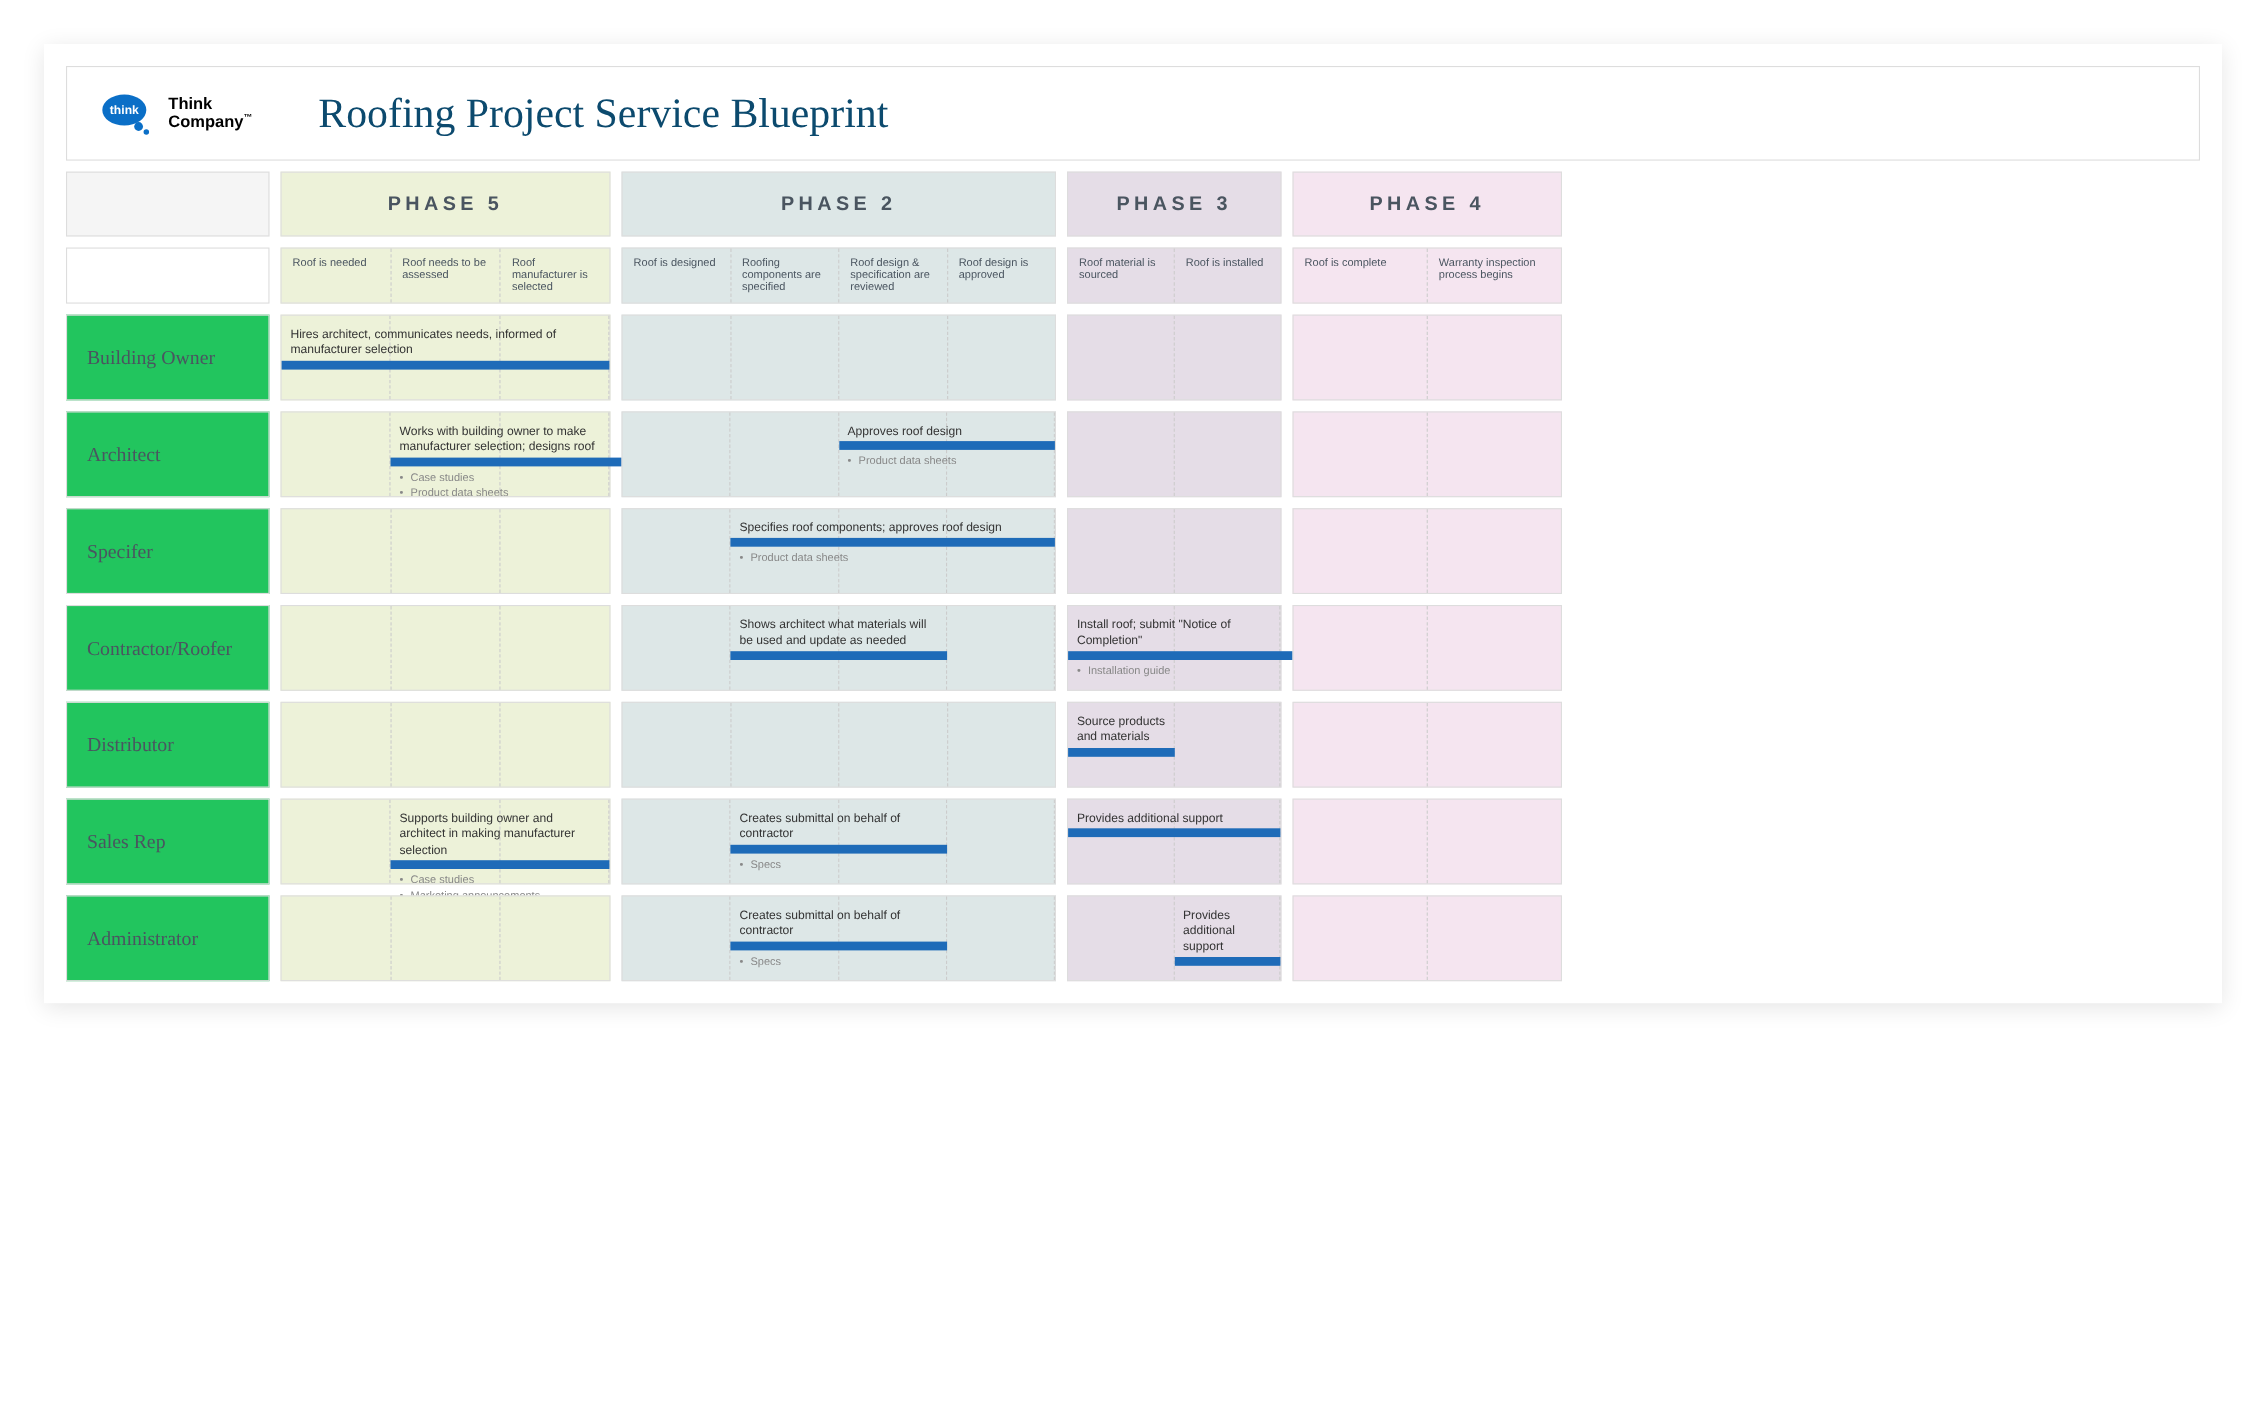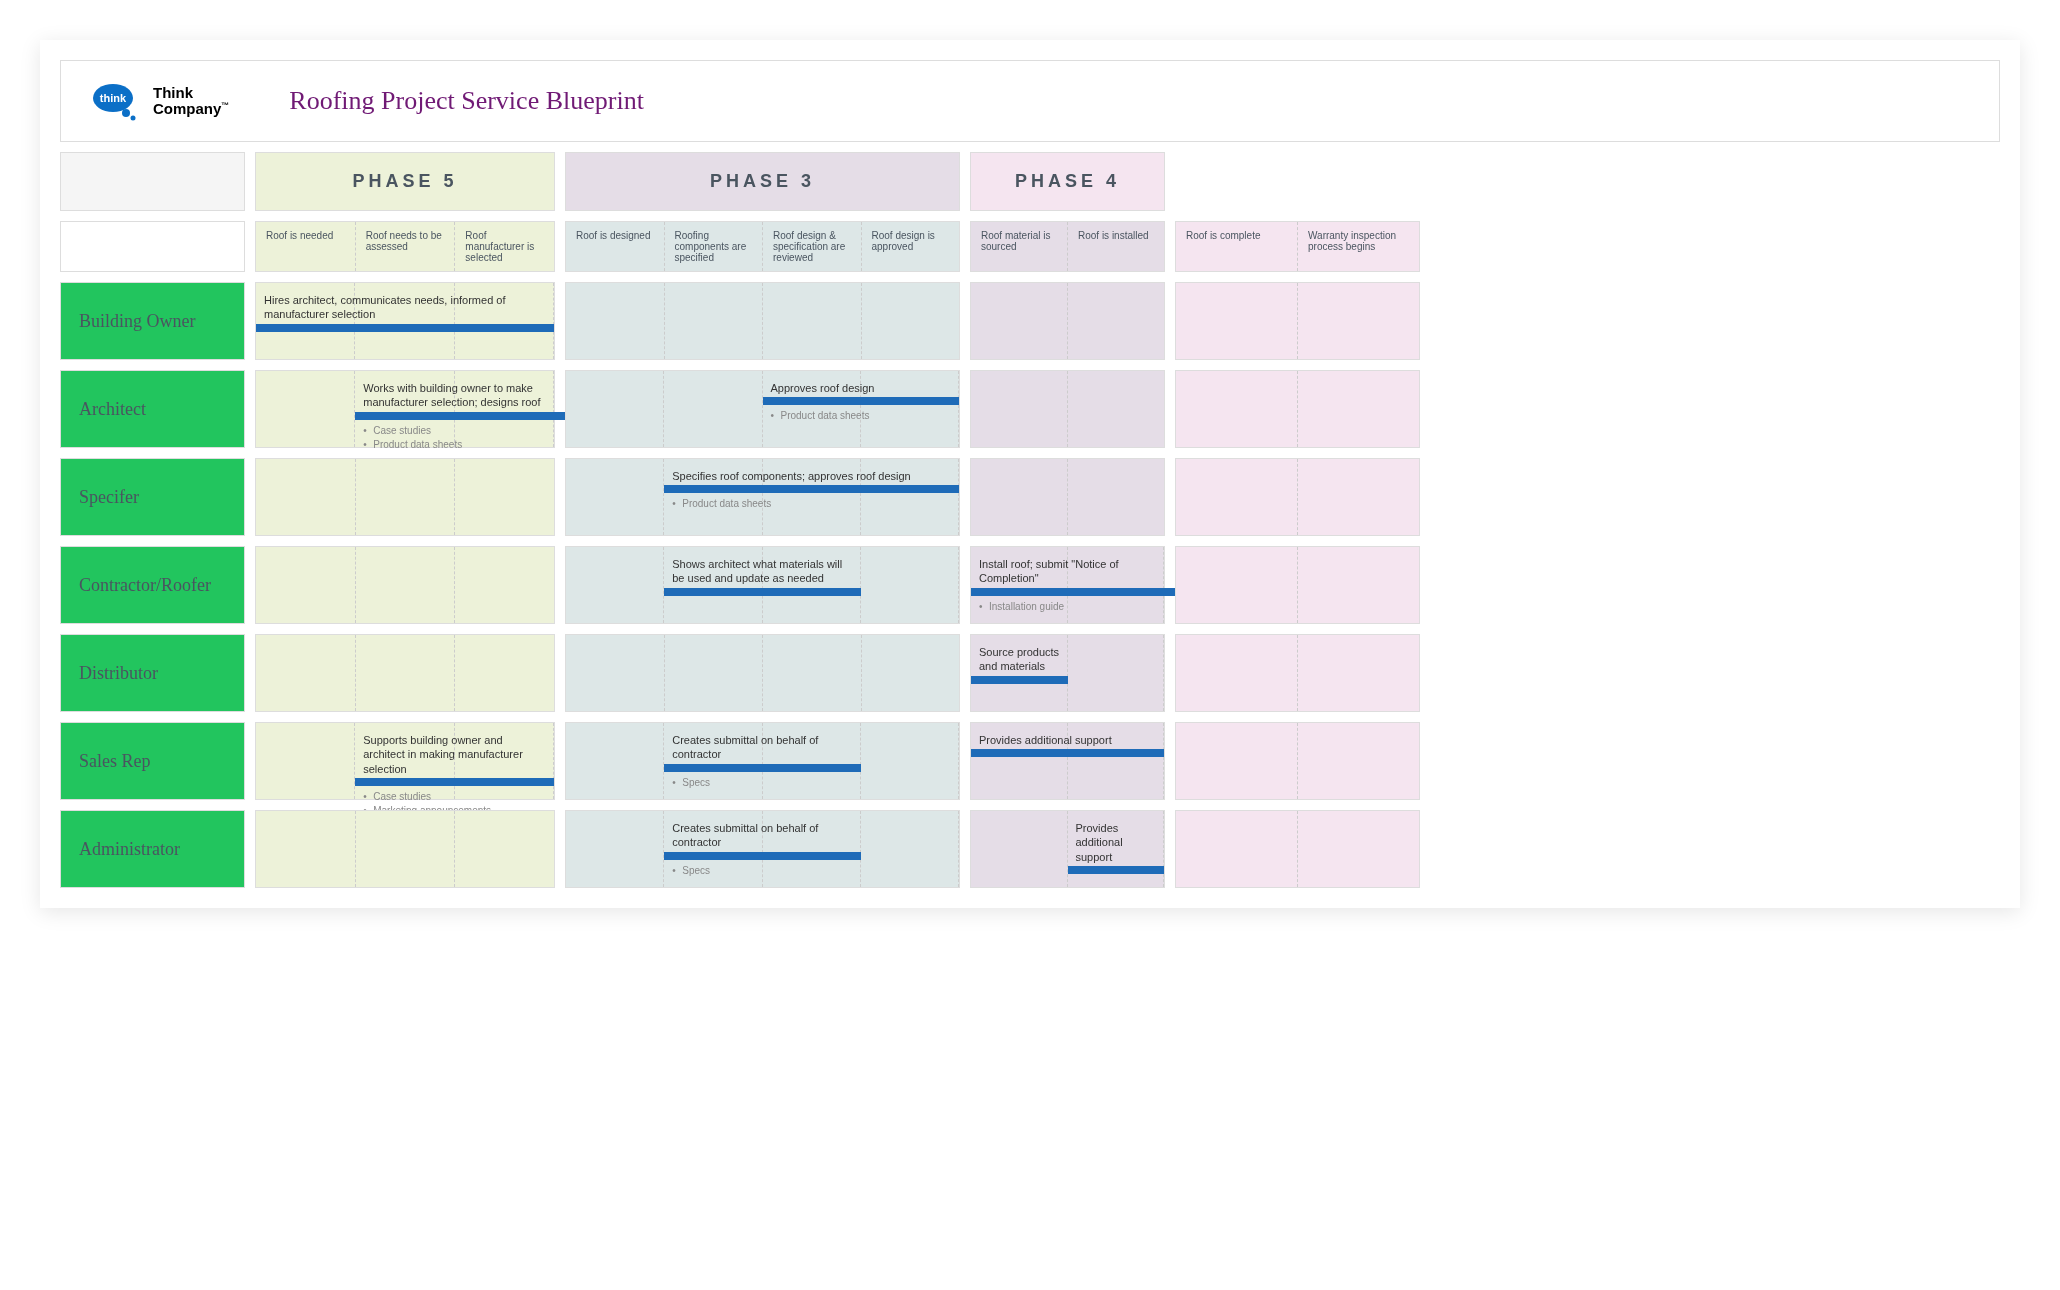--- a/index.html
+++ b/index.html
@@ -29,22 +29,22 @@
   display: flex;
   align-items: center;
   gap: 12px;
 }
 .logo-icon {
   width: 50px;
   height: 40px;
   position: relative;
 }
 .title {
-  font-size: 26px;
-  color: #701a75;
+  font-size: 38px;
+  color: #0c4a6e;
   font-weight: normal;
 }
 .logo-text {
   font-family: Arial, sans-serif;
   font-weight: bold;
   font-size: 15px;
   color: #000;
   line-height: 1.1;
 }
 .grid {
@@ -178,20 +178,21 @@
         <div>Think</div>
         <div><span>Company</span><span style="font-size:8px;vertical-align:super">™</span></div>
       </div>
     </div>
     <h1 class="title">Roofing Project Service Blueprint</h1>
   </div>
 
   <div class="grid">
     <div class="corner-cell"></div>
     <div class="phase-header phase1-bg">PHASE 5</div>
+    <div class="phase-header phase2-bg">PHASE 2</div>
     <div class="phase-header phase3-bg">PHASE 3</div>
     <div class="phase-header phase4-bg">PHASE 4</div>
   </div>
 
   <div class="sub-row">
     <div class="empty-label"></div>
     <div class="sub-cell phase1-bg">
       <div class="sub-col">Roof is needed</div>
       <div class="sub-col">Roof needs to be assessed</div>
       <div class="sub-col">Roof manufacturer is selected</div>

